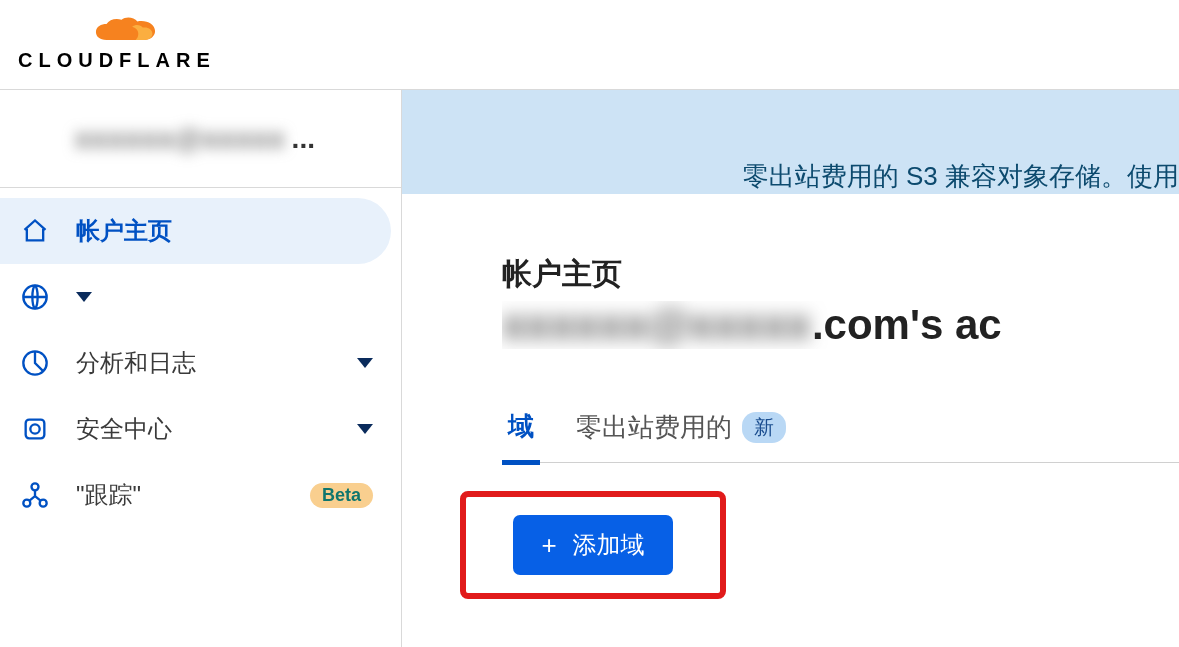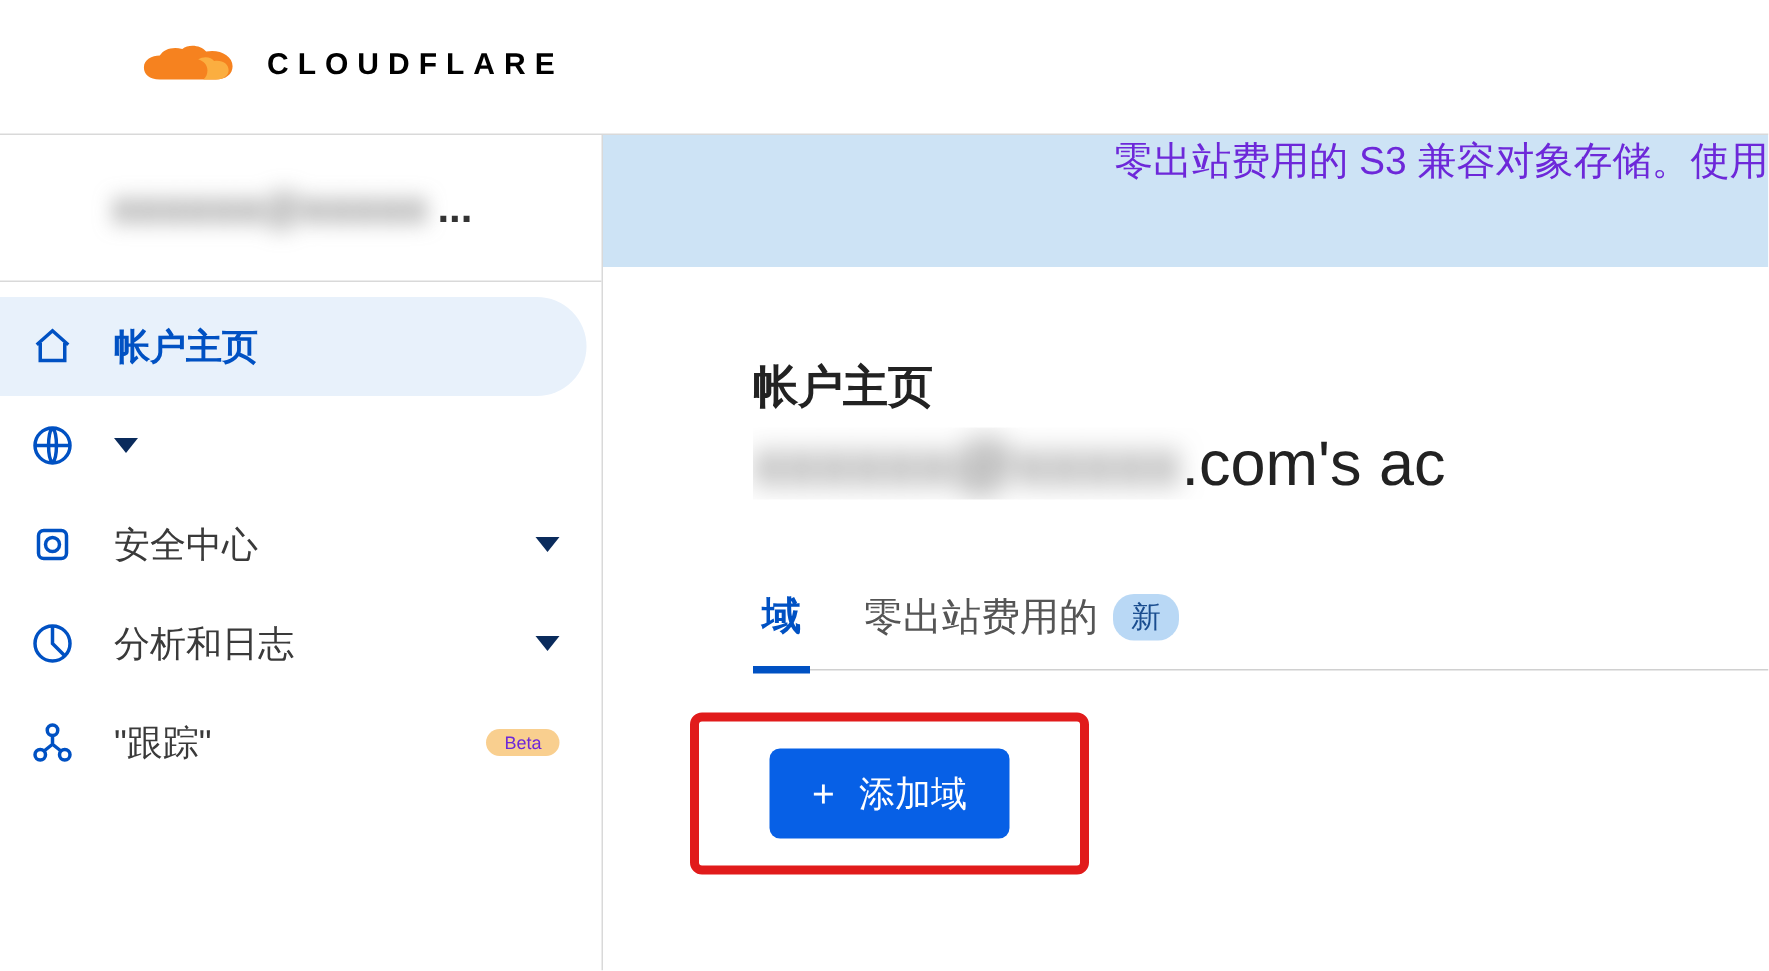--- a/index.html
+++ b/index.html
@@ -14,21 +14,21 @@
   .topbar {
     width: 100%;
     height: 90px;
     border-bottom: 1px solid #d9d9d9;
     display: flex;
     align-items: center;
     padding-left: 18px;
   }
   .logo-block {
     display: flex;
-    flex-direction: row;
+    flex-direction: column;
     align-items: flex-start;
   }
   .logo-cloud {
     width: 90px;
     height: 30px;
     margin-left: 70px;
     position: relative;
   }
   .logo-text {
     font-weight: 800;
@@ -105,56 +105,56 @@
     width: 0; height: 0;
     border-left: 8px solid transparent;
     border-right: 8px solid transparent;
     border-top: 10px solid #0a2b5c;
   }
   .badge {
     display: inline-flex;
     align-items: center;
     justify-content: center;
     background: #f9cf8f;
-    color: #6d28d9;
-    font-size: 12px;
-    font-weight: 400;
+    color: #0f766e;
+    font-size: 18px;
+    font-weight: 700;
     border-radius: 14px;
     padding: 2px 12px;
     margin-left: 10px;
   }
   .main {
     flex: 1;
     position: relative;
     overflow: hidden;
   }
   .banner {
     background: #cde3f5;
-    height: 88px;
-    display: flex;
-    align-items: flex-start;
+    height: 104px;
+    display: flex;
+    align-items: flex-end;
     justify-content: flex-end;
     padding-right: 0;
     font-size: 26px;
-    color: #6d28d9;
+    color: #0c4a6e;
     white-space: nowrap;
     overflow: hidden;
   }
   .content {
     padding: 60px 0 0 100px;
   }
   .page-title {
     font-size: 30px;
     font-weight: 700;
     color: #222;
     margin-bottom: 6px;
   }
   .account-email-row {
     font-size: 42px;
-    font-weight: 400;
+    font-weight: 700;
     color: #222;
     display: flex;
     align-items: flex-end;
     white-space: nowrap;
     overflow: hidden;
   }
   .email-blur {
     filter: blur(9px);
     color: #555;
     letter-spacing: 1px;
@@ -261,36 +261,36 @@
               <circle cx="12" cy="12" r="10"></circle>
               <path d="M2 12h20M12 2c3 3 3 17 0 20M12 2c-3 3-3 17 0 20"></path>
             </svg>
         </span>
         <span class="chevron"></span>
       </div>
 
       <div class="nav-item">
         <span class="nav-icon">
           <svg width="28" height="28" viewBox="0 0 24 24" fill="none" stroke="currentColor" stroke-width="2">
+              <circle cx="12" cy="12" r="10"></circle>
+              <path d="M12 2v10l7 7"></path>
+            </svg>
+        </span>
+        <span class="nav-label">分析和日志</span>
+        <span class="chevron"></span>
+      </div>
+
+      <div class="nav-item">
+        <span class="nav-icon">
+          <svg width="28" height="28" viewBox="0 0 24 24" fill="none" stroke="currentColor" stroke-width="2">
               <rect x="4" y="4" width="16" height="16" rx="3"></rect>
               <circle cx="12" cy="12" r="4"></circle>
             </svg>
         </span>
         <span class="nav-label">安全中心</span>
-        <span class="chevron"></span>
-      </div>
-
-      <div class="nav-item">
-        <span class="nav-icon">
-          <svg width="28" height="28" viewBox="0 0 24 24" fill="none" stroke="currentColor" stroke-width="2">
-              <circle cx="12" cy="12" r="10"></circle>
-              <path d="M12 2v10l7 7"></path>
-            </svg>
-        </span>
-        <span class="nav-label">分析和日志</span>
         <span class="chevron"></span>
       </div>
 
       <div class="nav-item">
         <span class="nav-icon">
           <svg width="28" height="28" viewBox="0 0 24 24" fill="none" stroke="currentColor" stroke-width="2">
               <circle cx="12" cy="5" r="3"></circle>
               <circle cx="5" cy="19" r="3"></circle>
               <circle cx="19" cy="19" r="3"></circle>
               <path d="M12 8v5m0 0l-5 4m5-4l5 4"></path>

